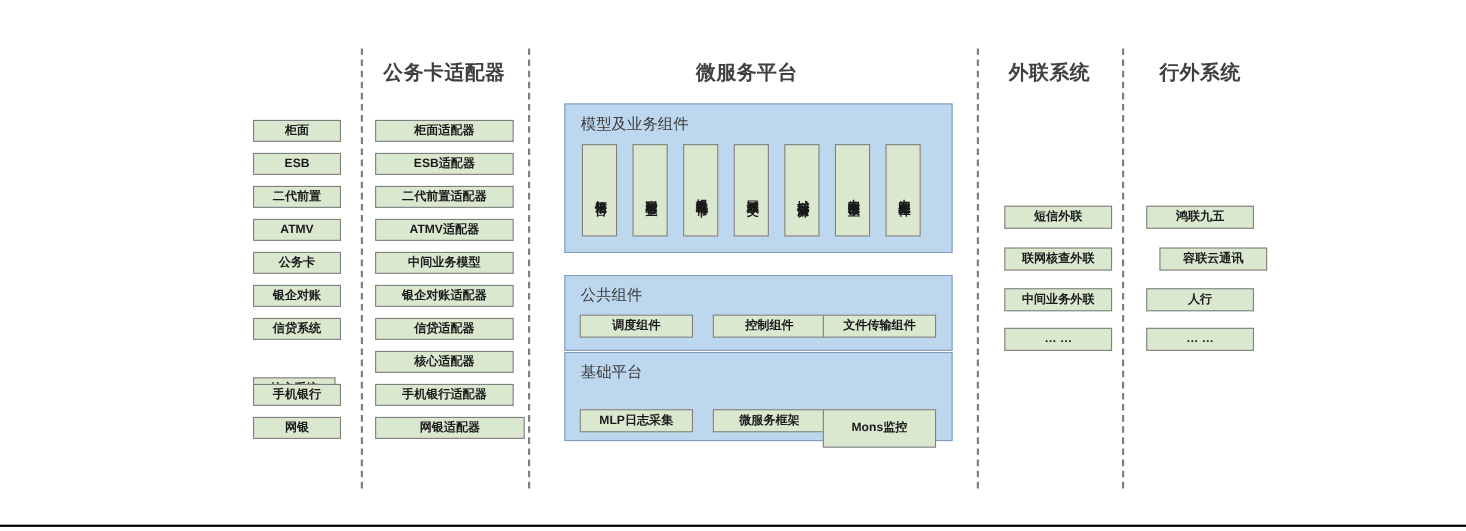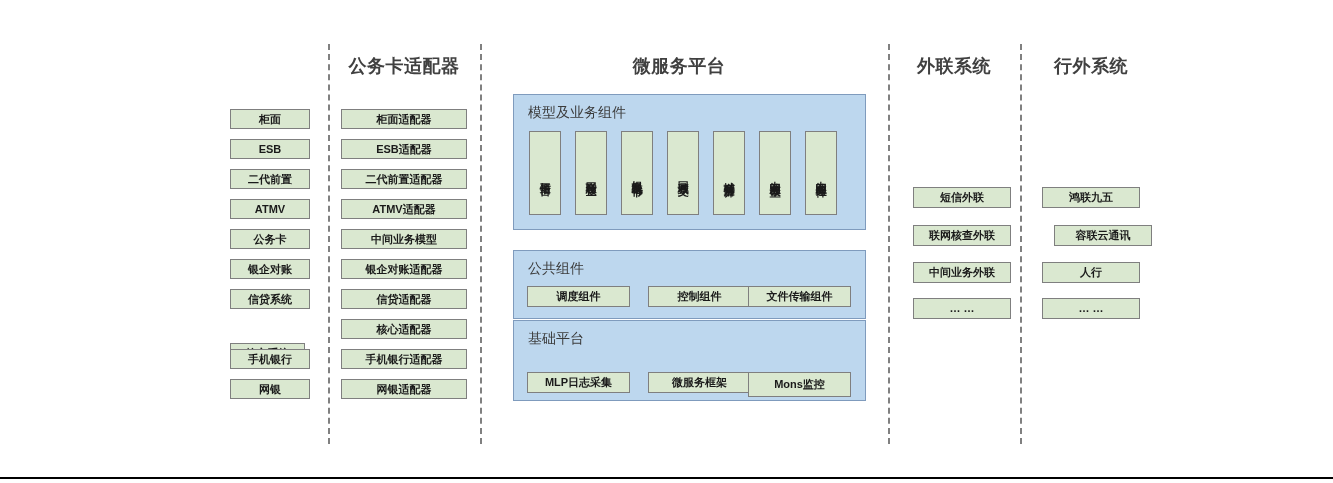--- a/index.html
+++ b/index.html
@@ -121,21 +121,21 @@
 
   <div class="node" style="left:341px; top:109px; width:126px; height:20px;">柜面适配器</div>
   <div class="node" style="left:341px; top:139px; width:126px; height:20px;">ESB适配器</div>
   <div class="node" style="left:341px; top:169px; width:126px; height:20px;">二代前置适配器</div>
   <div class="node" style="left:341px; top:199px; width:126px; height:20px;">ATMV适配器</div>
   <div class="node" style="left:341px; top:229px; width:126px; height:20px;">中间业务模型</div>
   <div class="node" style="left:341px; top:259px; width:126px; height:20px;">银企对账适配器</div>
   <div class="node" style="left:341px; top:289px; width:126px; height:20px;">信贷适配器</div>
   <div class="node" style="left:341px; top:319px; width:126px; height:20px;">核心适配器</div>
   <div class="node" style="left:341px; top:349px; width:126px; height:20px;">手机银行适配器</div>
-  <div class="node" style="left:341px; top:379px; width:126px; height:20px;">网银适配器</div>
+  <div class="node" style="left:341px; top:379px; width:136px; height:20px;">网银适配器</div>
 
   <div class="panel" style="left:513px; top:94px; width:353px; height:136px;">
     <div class="panel-title">模型及业务组件</div>
   </div>
   <div class="node vert" style="left:529px; top:131px; width:32px; height:84px;">短信平台</div>
   <div class="node vert" style="left:575px; top:131px; width:32px; height:84px;">联网核查</div>
   <div class="node vert" style="left:621px; top:131px; width:32px; height:84px;">银联及银行卡</div>
   <div class="node vert" style="left:667px; top:131px; width:32px; height:84px;">同城票交</div>
   <div class="node vert" style="left:713px; top:131px; width:32px; height:84px;">城商行清算</div>
   <div class="node vert" style="left:759px; top:131px; width:32px; height:84px;">中间业务模型</div>
@@ -146,21 +146,21 @@
   </div>
   <div class="node" style="left:527px; top:286px; width:103px; height:21px;">调度组件</div>
   <div class="node" style="left:648px; top:286px; width:103px; height:21px;">控制组件</div>
   <div class="node" style="left:748px; top:286px; width:103px; height:21px;">文件传输组件</div>
 
   <div class="panel" style="left:513px; top:320px; width:353px; height:81px;">
     <div class="panel-title">基础平台</div>
   </div>
   <div class="node" style="left:527px; top:372px; width:103px; height:21px;">MLP日志采集</div>
   <div class="node" style="left:648px; top:372px; width:103px; height:21px;">微服务框架</div>
-  <div class="node" style="left:748px; top:372px; width:103px; height:25px;">Mons监控</div>
+  <div class="node" style="left:748px; top:372px; width:103px; height:35px;">Mons监控</div>
 
   <div class="node" style="left:913px; top:187px; width:98px; height:21px;">短信外联</div>
   <div class="node" style="left:913px; top:225px; width:98px; height:21px;">联网核查外联</div>
   <div class="node" style="left:913px; top:262px; width:98px; height:21px;">中间业务外联</div>
   <div class="node" style="left:913px; top:298px; width:98px; height:21px;">… …</div>
 
   <div class="node" style="left:1042px; top:187px; width:98px; height:21px;">鸿联九五</div>
   <div class="node" style="left:1042px; top:225px; width:98px; height:21px;margin-left:12px;">容联云通讯</div>
   <div class="node" style="left:1042px; top:262px; width:98px; height:21px;">人行</div>
   <div class="node" style="left:1042px; top:298px; width:98px; height:21px;">… …</div>

